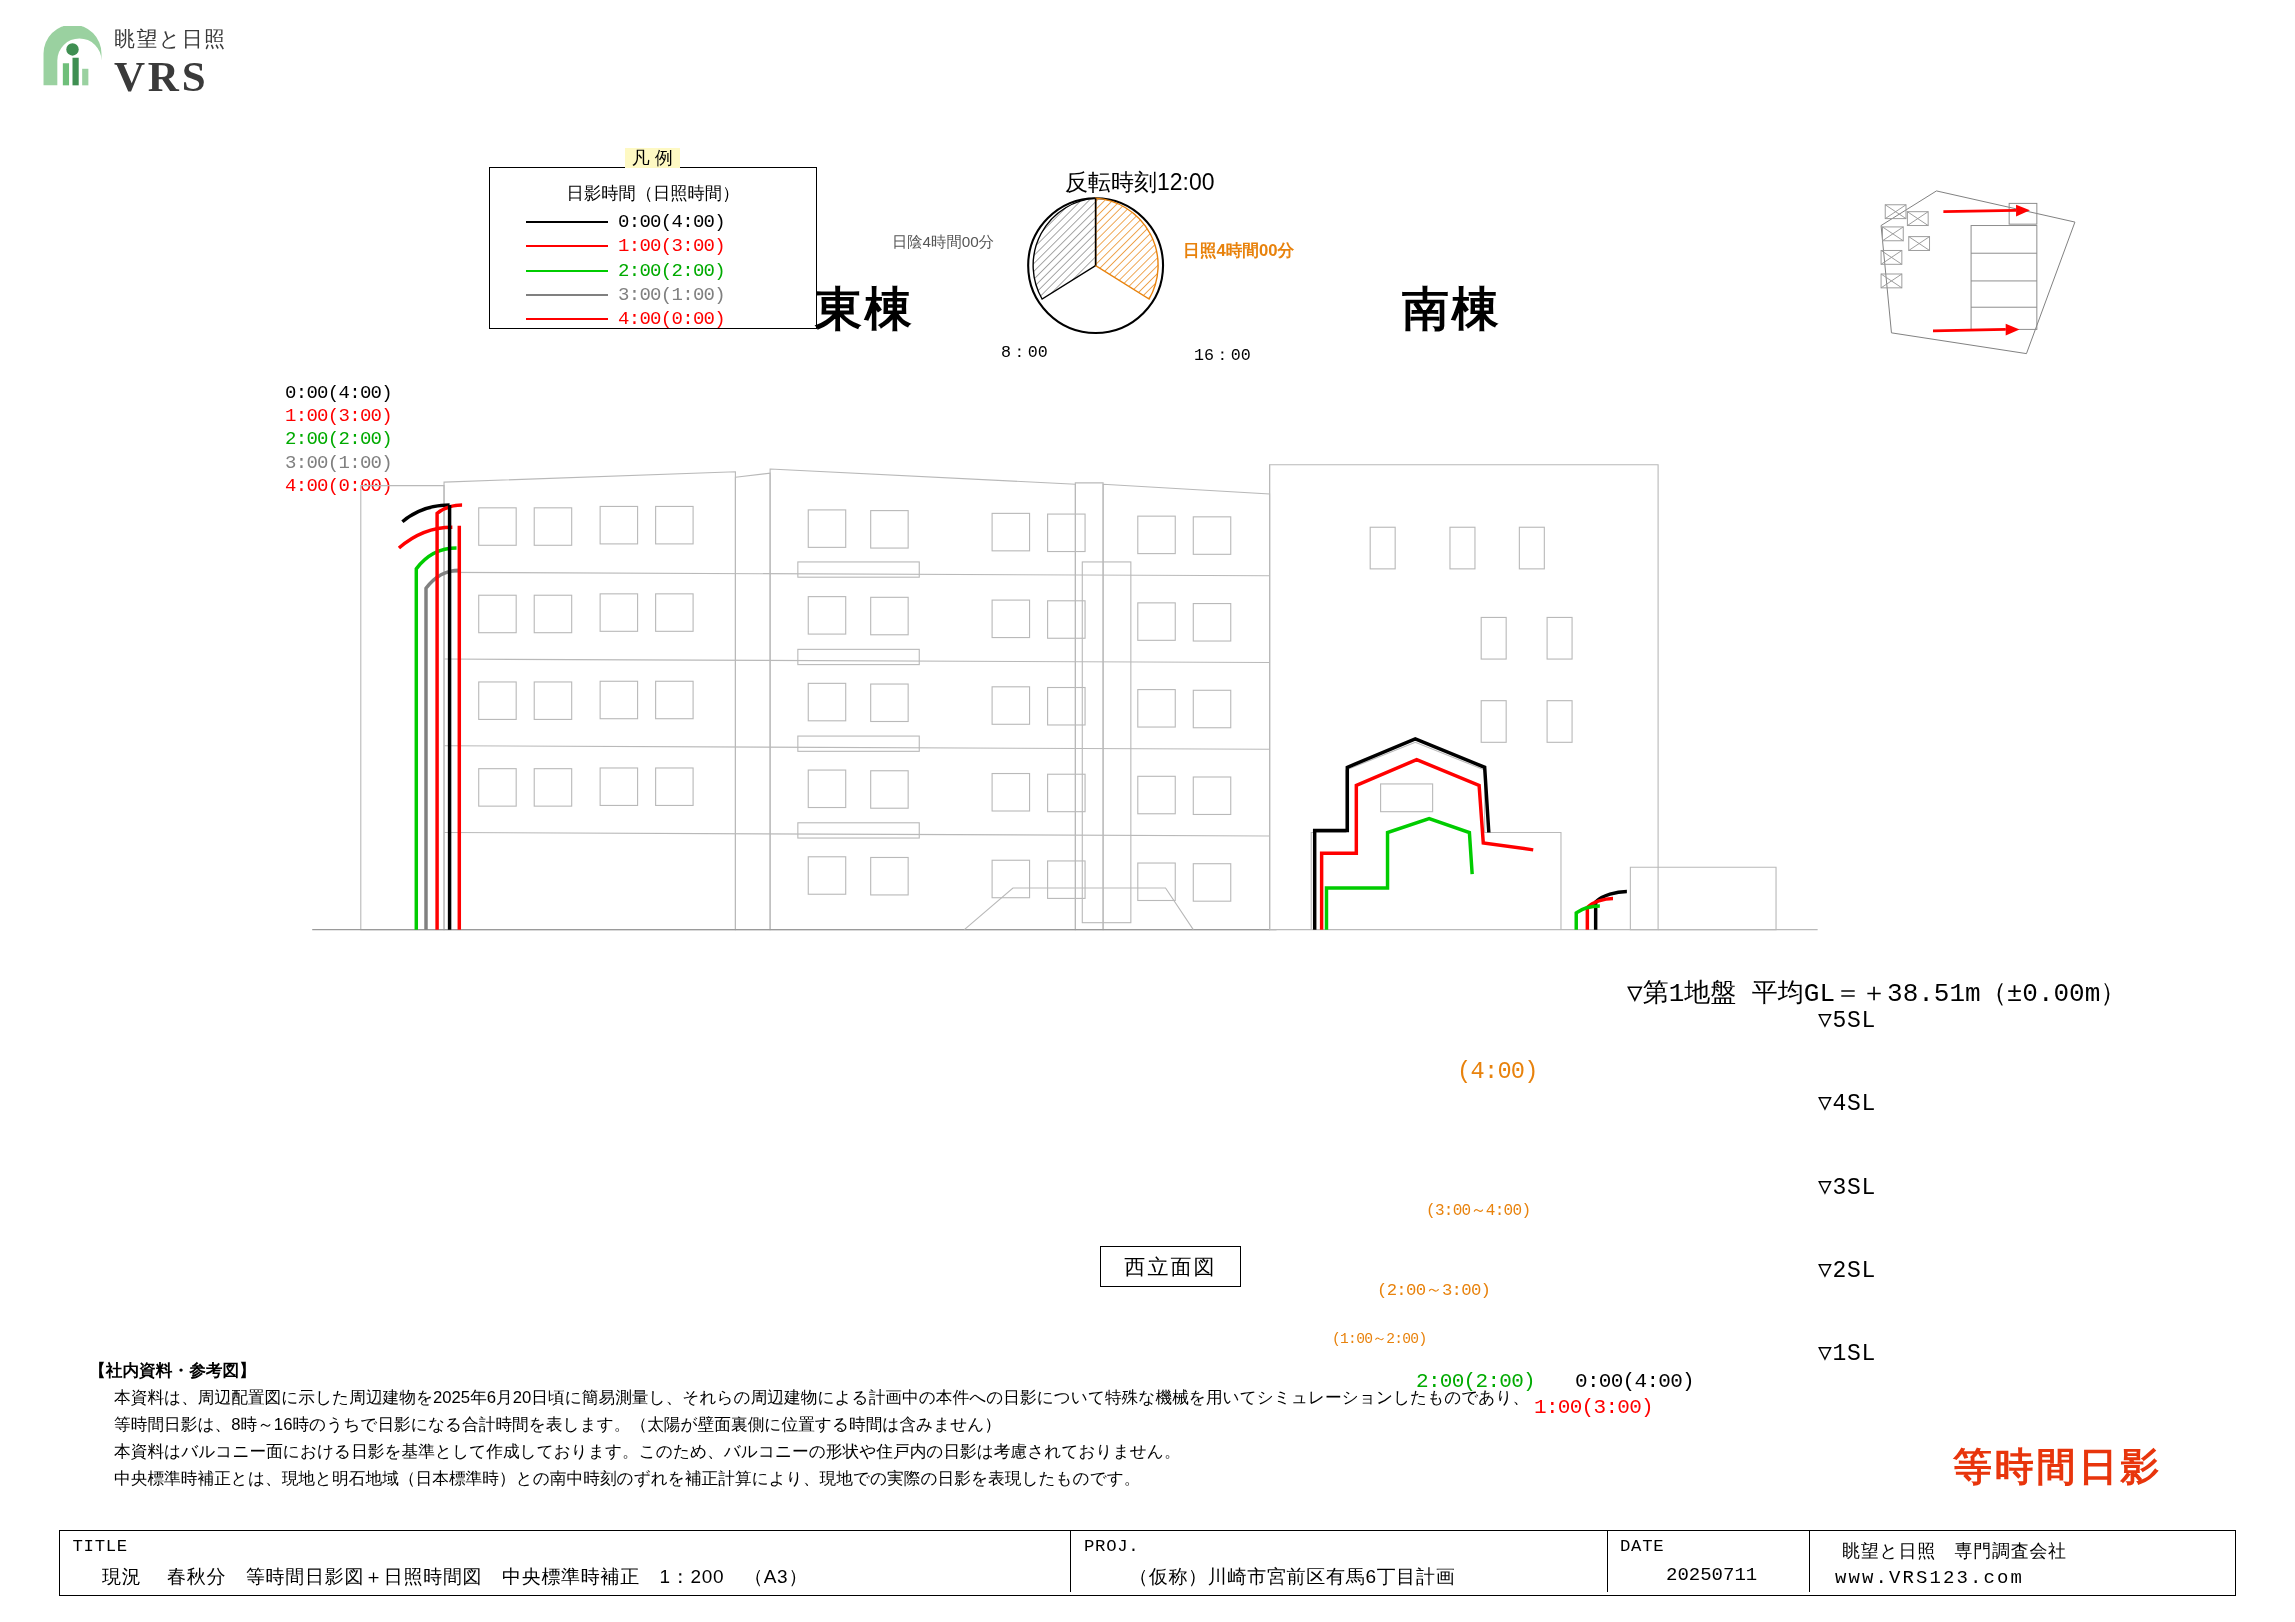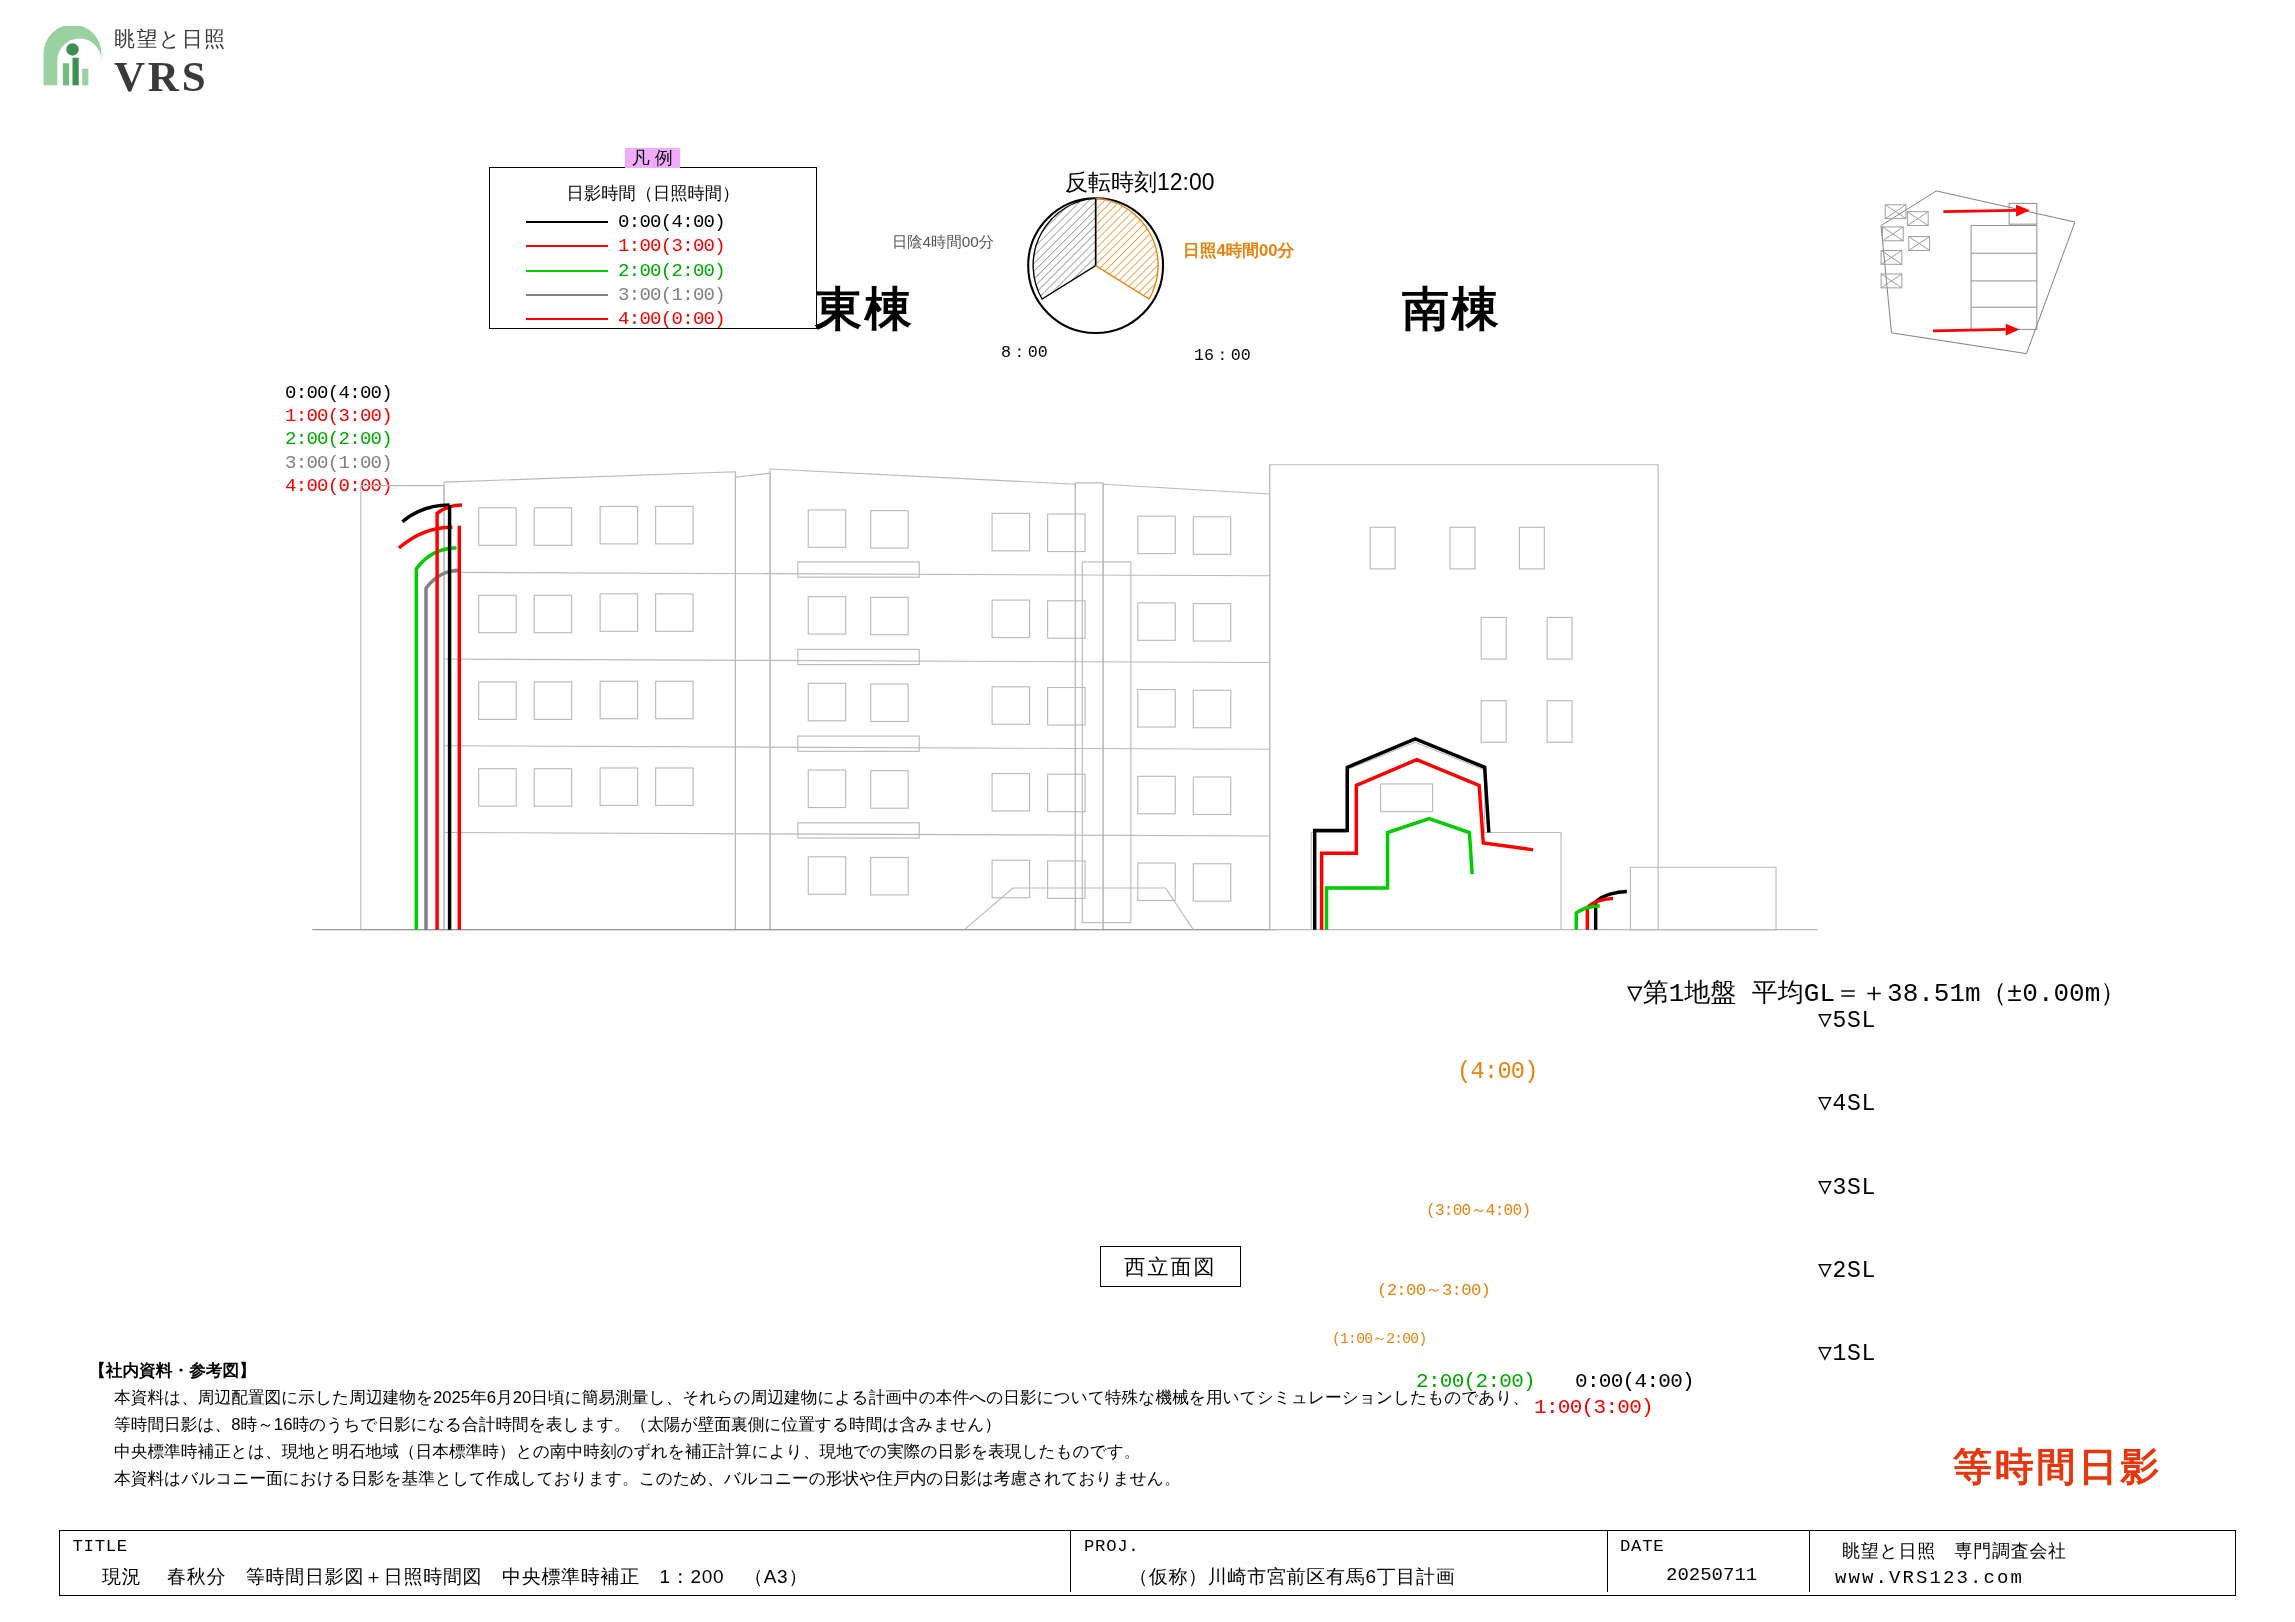--- a/index.html
+++ b/index.html
@@ -13,21 +13,21 @@
   }
   .abs{position:absolute;}
   
   #logo{left:38px;top:19.4px;width:236px;height:83px;}
   #logo .mark{position:absolute;left:0;top:7px;width:69px;height:69px;}
   #logo .txt-small{position:absolute;left:76px;top:5.6px;font-size:21px;letter-spacing:1.4px;color:#3a3a3a;}
   #logo .txt-big{position:absolute;left:76px;top:33px;font-size:43px;font-weight:bold;color:#3a3a3a;letter-spacing:2.8px;font-family:"Liberation Serif",serif;}
   
   #legend{left:489px;top:167px;width:326px;height:160px;border:0.7px solid #000;background:#fff;}
   #legend .cap{position:absolute;left:-0.7px;top:-22px;width:326px;text-align:center;}
-  #legend .cap span{background:#f0abfc;padding:0 7px;font-size:18px;}
+  #legend .cap span{background:#fef9c3;padding:0 7px;font-size:18px;}
   #legend .title{position:absolute;top:12.5px;width:100%;text-align:center;font-size:17.3px;}
   .lg-row{position:absolute;left:36px;height:22px;}
   .lg-line{position:absolute;left:0;top:9.7px;width:82px;height:2.8px;}
   .lg-label{position:absolute;left:92px;top:0;font-size:19px;font-family:"Liberation Mono",monospace;letter-spacing:-0.7px;white-space:nowrap;}
   
   #legend2{left:285px;top:382px;text-align:right;font-size:19px;font-family:"Liberation Mono",monospace;line-height:1.22;letter-spacing:-0.7px;}
   
   #clock{left:1024px;top:194px;width:146px;height:146px;}
   #clock-label-top{left:1037px;top:167px;font-size:23px;margin-left:28px;}
   #clock-label-left{left:892px;top:232px;font-size:15.3px;color:#555;}
@@ -315,22 +315,22 @@
 <div class="abs" id="gl-note">▽第1地盤  平均GL＝＋38.51m（±0.00m）</div>
 
 <div class="abs" id="viewtitle">
     <span>西立面図</span>
   </div>
 
 <div class="abs" id="notes">
   <div class="hd">【社内資料・参考図】</div>
   <div class="ln">本資料は、周辺配置図に示した周辺建物を2025年6月20日頃に簡易測量し、それらの周辺建物による計画中の本件への日影について特殊な機械を用いてシミュレーションしたものであり、</div>
   <div class="ln">等時間日影は、8時～16時のうちで日影になる合計時間を表します。（太陽が壁面裏側に位置する時間は含みません）</div>
+  <div class="ln">本資料はバルコニー面における日影を基準として作成しております。このため、バルコニーの形状や住戸内の日影は考慮されておりません。</div>
   <div class="ln">中央標準時補正とは、現地と明石地域（日本標準時）との南中時刻のずれを補正計算により、現地での実際の日影を表現したものです。</div>
-  <div class="ln">本資料はバルコニー面における日影を基準として作成しております。このため、バルコニーの形状や住戸内の日影は考慮されておりません。</div>
 </div>
 
 <div class="abs" id="bigtitle">等時間日影</div>
 
 <div class="abs" id="titleblock">
   <div class="vline" style="left:1010px"></div>
   <div class="vline" style="left:1547px"></div>
   <div class="vline" style="left:1749px"></div>
   <div class="cell tb-label" style="left:12.5px;top:5.6px">TITLE</div>
   <div class="cell" style="left:42px;top:33px;font-size:19px;letter-spacing:0.7px">現況　 春秋分　等時間日影図＋日照時間図　中央標準時補正　1：200　（A3）</div>

